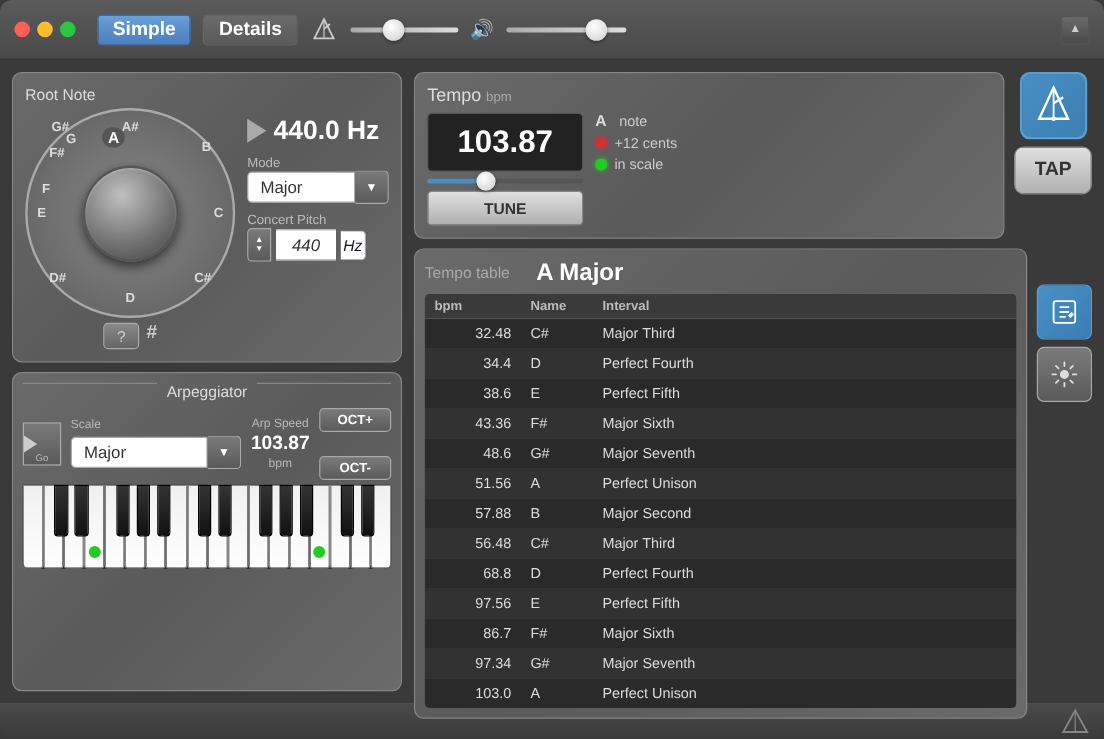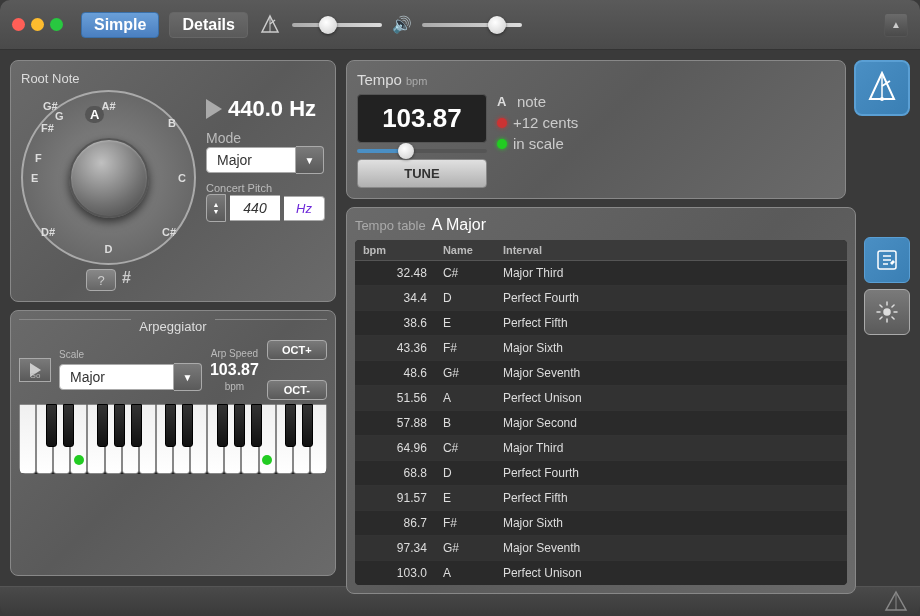--- a/index.html
+++ b/index.html
@@ -194,21 +194,21 @@
       border-bottom: 10px solid transparent;
       border-left: 16px solid #aaa;
     }
     .freq-text {
       font-size: 22px;
       font-weight: 700;
       color: #fff;
     }
     .mode-label {
       color: #bbb;
-      font-size: 14px;
+      font-size: 11px;
     }
     .mode-select {
       display: flex;
       align-items: center;
       gap: 0;
     }
     .mode-value {
       background: white;
       border: 1px solid #aaa;
       border-radius: 4px 0 0 4px;
@@ -263,23 +263,23 @@
       font-size: 14px;
       color: #333;
       min-width: 50px;
       text-align: center;
     }
     .pitch-unit {
       background: white;
       border: 1px solid #aaa;
       border-left: none;
       border-radius: 0 4px 4px 0;
-      padding: 4px 12px;
+      padding: 4px 2px;
       font-size: 13px;
-      color: #6d28d9;
+      color: #0f172a;
     }
     .hash-btn {
       background: linear-gradient(to bottom, #888, #666);
       border: 1px solid #aaa;
       border-radius: 4px;
       width: 30px;
       height: 22px;
       display: flex;
       align-items: center;
       justify-content: center;
@@ -304,27 +304,26 @@
       height: 1px;
       background: #888;
     }
     .arp-title {
       color: #ddd;
       font-size: 13px;
       font-weight: 500;
     }
     .arp-play {
       width: 32px;
-      height: 24px;
+      height: 36px;
       background: linear-gradient(to bottom, #7a7a7a, #5a5a5a);
       border: 1px solid #aaa;
       border-radius: 0;
       display: flex;
       align-items: center;
-      justify-content: center;
       cursor: pointer;
       position: relative;
     }
     .arp-play-triangle {
       width: 0;
       height: 0;
       border-top: 7px solid transparent;
       border-bottom: 7px solid transparent;
       border-left: 11px solid #ccc;
     }
@@ -549,21 +548,21 @@
     }
     .indicator-dot {
       width: 10px;
       height: 10px;
       border-radius: 50%;
     }
     .dot-red { background: #cc3333; box-shadow: 0 0 4px #cc3333; }
     .dot-green { background: #22cc22; box-shadow: 0 0 4px #22cc22; }
     .indicator-text {
       color: #ccc;
-      font-size: 15px;
+      font-size: 12px;
     }
 
     .metronome-btn {
       width: 56px;
       height: 56px;
       background: linear-gradient(135deg, #4a8fc4, #3a7fb4);
       border: 2px solid #5a9fd4;
       border-radius: 8px;
       display: flex;
       align-items: center;
@@ -608,22 +607,23 @@
       align-items: center;
       gap: 6px;
       margin-bottom: 6px;
     }
     .table-header-label {
       color: #aaa;
       font-size: 13px;
     }
     .table-header-title {
       color: #fff;
-      font-size: 16px;
-      font-weight: 400;
+      font-size: 20px;
+      font-weight: 700;
+      margin-left: 16px;
     }
     .tempo-table {
       flex: 1;
       overflow-y: auto;
       border-radius: 4px;
     }
     .tempo-table::-webkit-scrollbar {
       width: 8px;
     }
     .tempo-table::-webkit-scrollbar-track {
@@ -926,20 +926,21 @@
 
       <div class="right-btns">
         <div class="metronome-btn">
           <svg width="30" height="34" viewBox="0 0 30 34">
             <polygon points="15,2 27,28 3,28" fill="none" stroke="white" stroke-width="2"></polygon>
             <line x1="15" y1="28" x2="15" y2="4" stroke="white" stroke-width="1.5"></line>
             <line x1="15" y1="15" x2="23" y2="10" stroke="white" stroke-width="2"></line>
             <circle cx="15" cy="28" r="2" fill="white"></circle>
           </svg>
         </div>
+        <button class="tap-btn">TAP</button>
       </div>
     </div>
 
     <div style="display:flex; gap:8px; flex:1;">
       <div class="tempo-table-section" style="flex:1;">
         <div class="table-header-row">
           <span class="table-header-label">Tempo table</span>
           <span class="table-header-title">A Major</span>
         </div>
         <div class="tempo-table">
@@ -979,31 +980,31 @@
       <div class="table-cell right">51.56</div>
       <div class="table-cell">A</div>
       <div class="table-cell">Perfect Unison</div>
     </div>
                 <div class="table-row row-dark">
       <div class="table-cell right">57.88</div>
       <div class="table-cell">B</div>
       <div class="table-cell">Major Second</div>
     </div>
                 <div class="table-row row-light">
-      <div class="table-cell right">64.96</div>
+      <div class="table-cell right">56.48</div>
       <div class="table-cell">C#</div>
       <div class="table-cell">Major Third</div>
     </div>
                 <div class="table-row row-dark">
       <div class="table-cell right">68.8</div>
       <div class="table-cell">D</div>
       <div class="table-cell">Perfect Fourth</div>
     </div>
                 <div class="table-row row-light">
-      <div class="table-cell right">91.57</div>
+      <div class="table-cell right">97.56</div>
       <div class="table-cell">E</div>
       <div class="table-cell">Perfect Fifth</div>
     </div>
                 <div class="table-row row-dark">
       <div class="table-cell right">86.7</div>
       <div class="table-cell">F#</div>
       <div class="table-cell">Major Sixth</div>
     </div>
                 <div class="table-row row-light">
       <div class="table-cell right">97.34</div>

